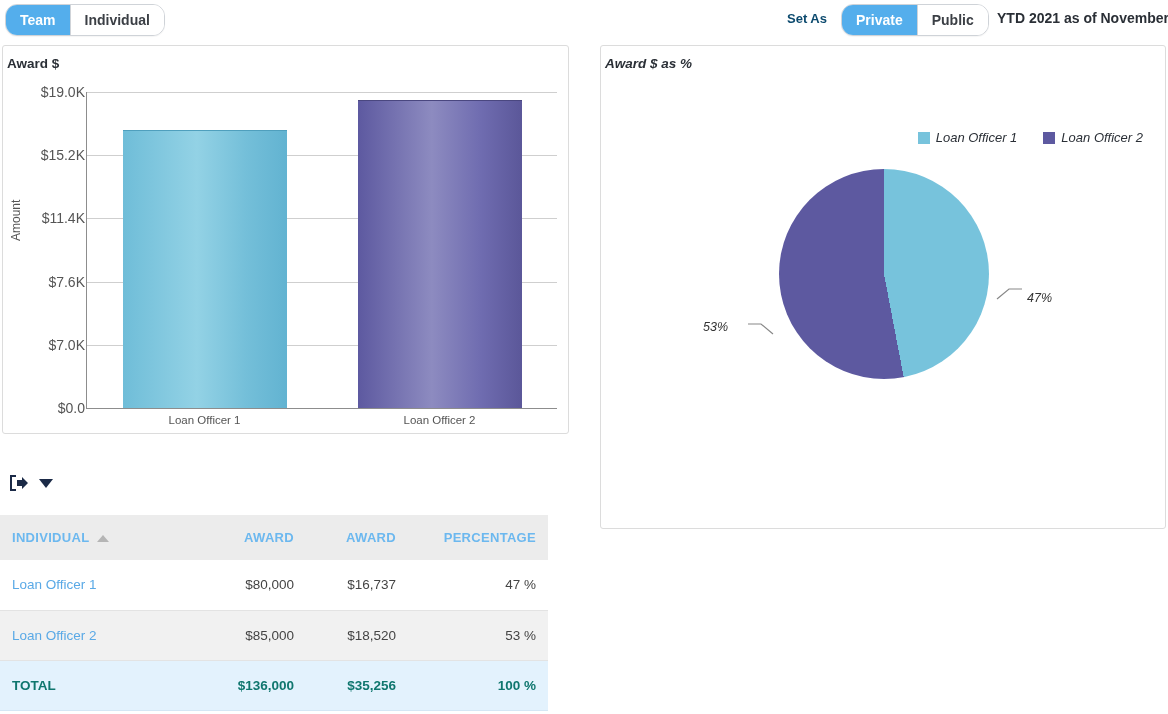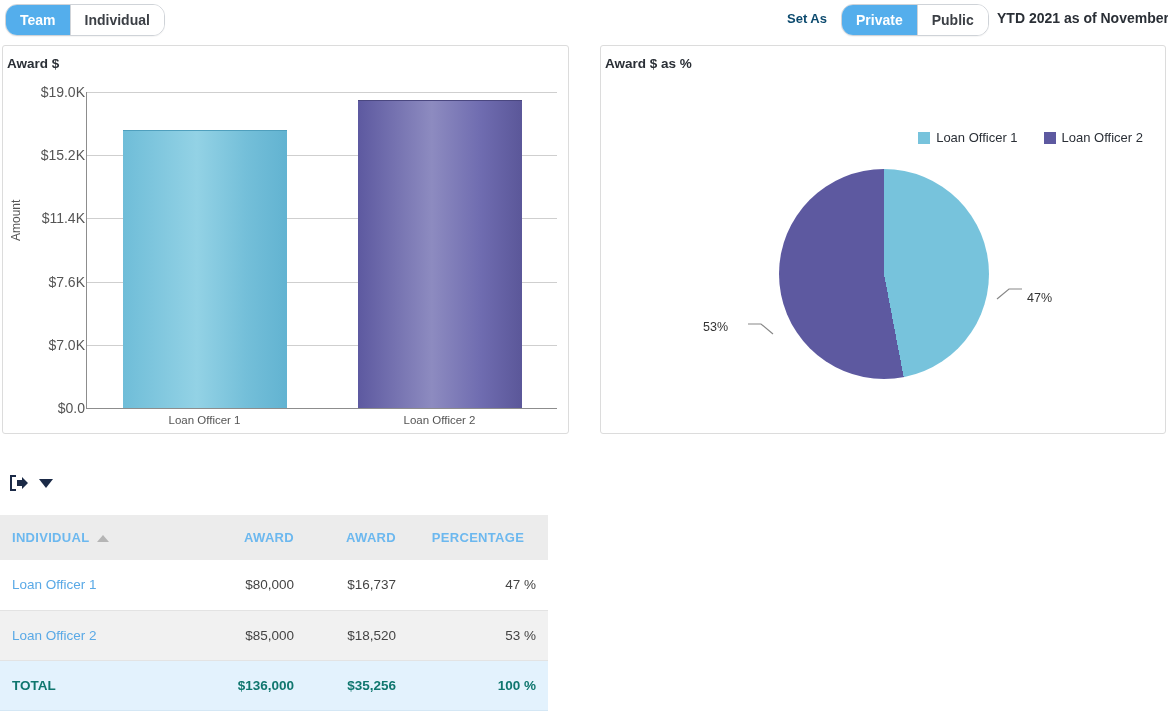--- a/index.html
+++ b/index.html
@@ -46,21 +46,21 @@
   }
 
   
   .panel {
     position: absolute;
     background: #fff;
     border: 1px solid #dcdcdc;
     border-radius: 3px;
   }
   #bar-panel  { left: 2px;   top: 45px; width: 567px; height: 389px; }
-  #pie-panel  { left: 600px; top: 45px; width: 566px; height: 389px; }
+  #pie-panel  { left: 600px; top: 45px; width: 566px; height: 484px; font-style: italic; }
 
   .panel-title {
     position: absolute; left: 4px; top: 10px;
     font-size: 13.5px; font-weight: bold; color: #2a2f36;
   }
 
   
   .plot { position: absolute; }
   #bar-plot { left: 84px; top: 46px; width: 470px; height: 316px; }
   .gridline {
@@ -132,21 +132,21 @@
     border-collapse: collapse; table-layout: fixed;
   }
   #data-table th {
     background: #ececec; height: 45px; padding: 0 12px;
     font-size: 13px; font-weight: bold; color: #6cb8ef;
     letter-spacing: .3px; vertical-align: middle;
   }
   #data-table th.c-ind  { text-align: left; width: 210px; }
   #data-table th.c-sal  { text-align: right; width: 96px; }
   #data-table th.c-awd  { text-align: right; width: 102px; }
-  #data-table th.c-pct  { width: 140px; }
+  #data-table th.c-pct  { text-align: right; width: 140px; }
   .sort-caret {
     display: inline-block; margin-left: 8px; vertical-align: middle;
     width: 0; height: 0; border-left: 6px solid transparent;
     border-right: 6px solid transparent; border-bottom: 7px solid #b5b5b5;
   }
   #data-table td {
     height: 50px; padding: 0 12px; font-size: 13.5px; color: #444;
     border-bottom: 1px solid #e3e3e3;
   }
   #data-table td.c-ind { text-align: left; }

